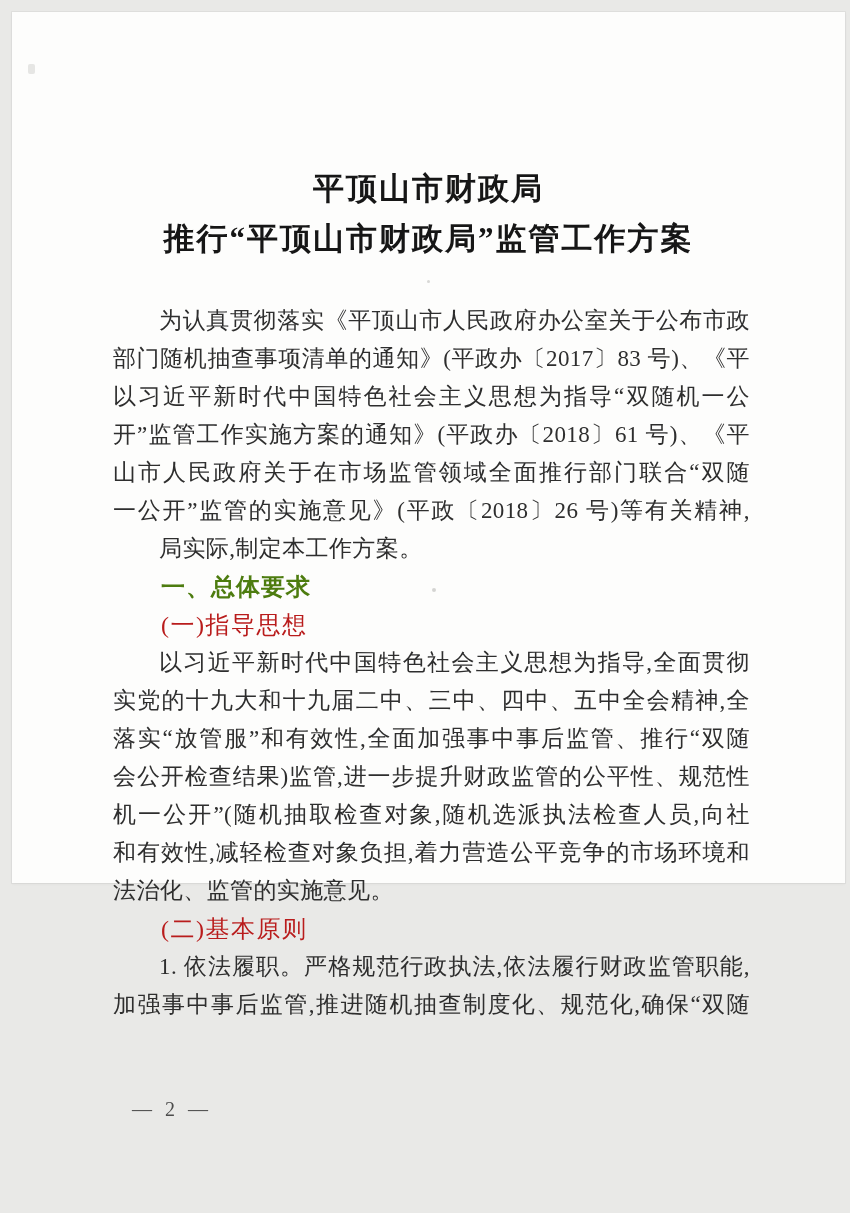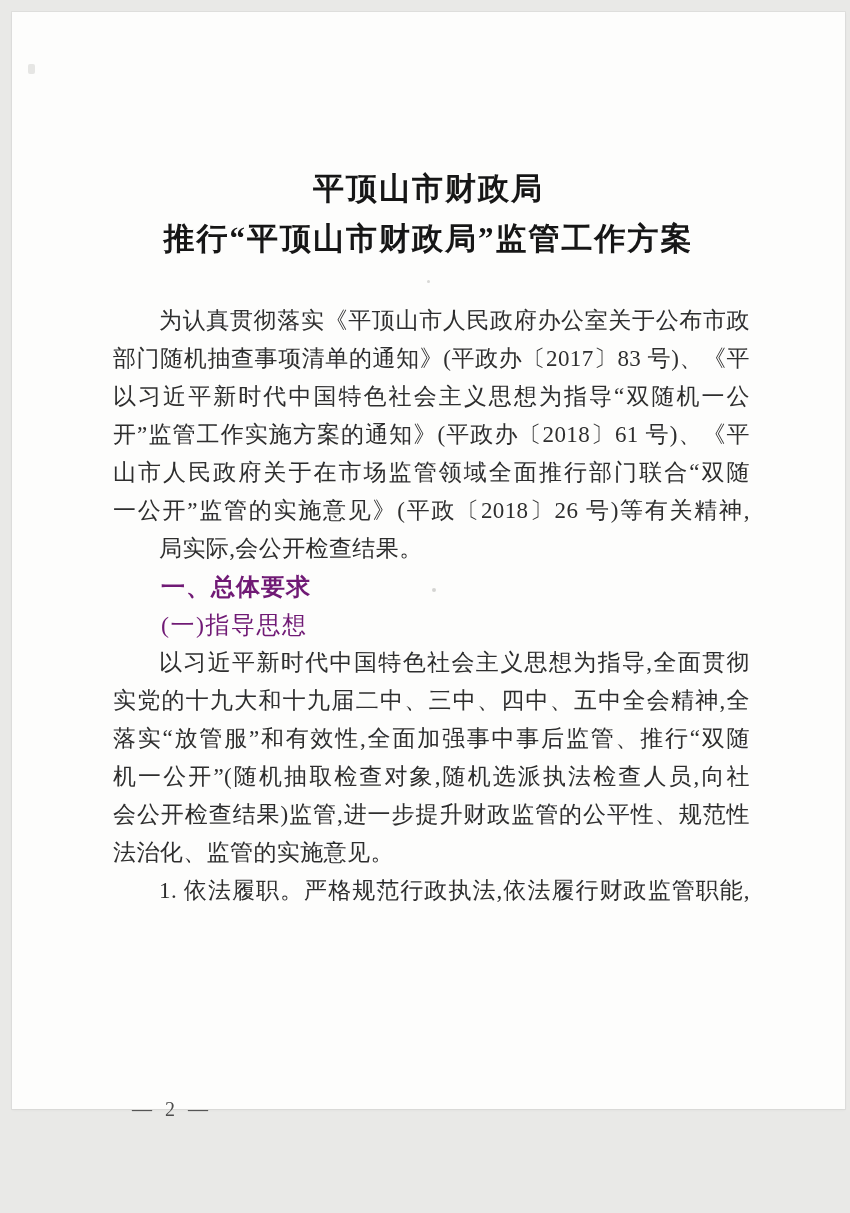--- a/index.html
+++ b/index.html
@@ -12,21 +12,21 @@
     position: relative;
     background: #e9e9e7;
     font-family: "Liberation Serif", "DejaVu Serif", serif;
     overflow: hidden;
   }
   .sheet {
     position: absolute;
     left: 12px;
     top: 12px;
     width: 833px;
-    height: 1097px;
+    height: 871px;
     background: #fdfdfc;
     box-shadow: 0 0 0 1px rgba(0,0,0,0.035), 0 1px 3px rgba(0,0,0,0.05);
   }
   .title-block {
     position: absolute;
     left: 0;
     top: 152px;
     width: 833px;
     text-align: center;
   }
@@ -62,26 +62,26 @@
     overflow: hidden;
   }
   .indent {
     text-indent: 2em;
   }
   .heading-black {
     font-family: "Liberation Sans", "DejaVu Sans", sans-serif;
     font-weight: 700;
     font-size: 24px;
     letter-spacing: 1px;
-    color: #701a75;
+    color: #4d7c0f;
   }
   .heading-kai {
     font-size: 24px;
     letter-spacing: 1.5px;
-    color: #701a75;
+    color: #b91c1c;
   }
   .page-footer {
     position: absolute;
     left: 120px;
     top: 1086px;
     font-size: 20px;
     color: #4c4c4c;
     letter-spacing: 4px;
     font-family: "Liberation Serif", "DejaVu Serif", serif;
   }
@@ -108,31 +108,34 @@
     <div class="title-line">推行“平顶山市财政局”监管工作方案</div>
   </div>
 
   <div class="doc-text">
     <div class="line fill indent">为认真贯彻落实《平顶山市人民政府办公室关于公布市政府</div>
     <div class="line fill">部门随机抽查事项清单的通知》(平政办〔2017〕83 号)、《平顶</div>
     <div class="line fill">以习近平新时代中国特色社会主义思想为指导“双随机一公</div>
     <div class="line fill">开”监管工作实施方案的通知》(平政办〔2018〕61 号)、《平顶</div>
     <div class="line fill">山市人民政府关于在市场监管领域全面推行部门联合“双随机、</div>
     <div class="line fill">一公开”监管的实施意见》(平政〔2018〕26 号)等有关精神,</div>
-    <div class="line indent">局实际,会公开检查结果。</div>
+    <div class="line indent">局实际,制定本工作方案。</div>
 
     <div class="line indent heading-black">一、总体要求</div>
     <div class="line indent heading-kai">(一)指导思想</div>
 
     <div class="line fill indent">以习近平新时代中国特色社会主义思想为指导,全面贯彻落</div>
     <div class="line fill">实党的十九大和十九届二中、三中、四中、五中全会精神,全面</div>
     <div class="line fill">落实“放管服”和有效性,全面加强事中事后监管、推行“双随</div>
+    <div class="line fill">会公开检查结果)监管,进一步提升财政监管的公平性、规范性</div>
     <div class="line fill">机一公开”(随机抽取检查对象,随机选派执法检查人员,向社</div>
-    <div class="line fill">会公开检查结果)监管,进一步提升财政监管的公平性、规范性</div>
+    <div class="line fill">和有效性,减轻检查对象负担,着力营造公平竞争的市场环境和</div>
     <div class="line">法治化、监管的实施意见。</div>
 
+    <div class="line indent heading-kai">(二)基本原则</div>
 
     <div class="line fill indent">1. 依法履职。严格规范行政执法,依法履行财政监管职能,</div>
+    <div class="line fill">加强事中事后监管,推进随机抽查制度化、规范化,确保“双随</div>
   </div>
 
   <div class="page-footer">— 2 —</div>
 
 </div>
 
 </body></html>

